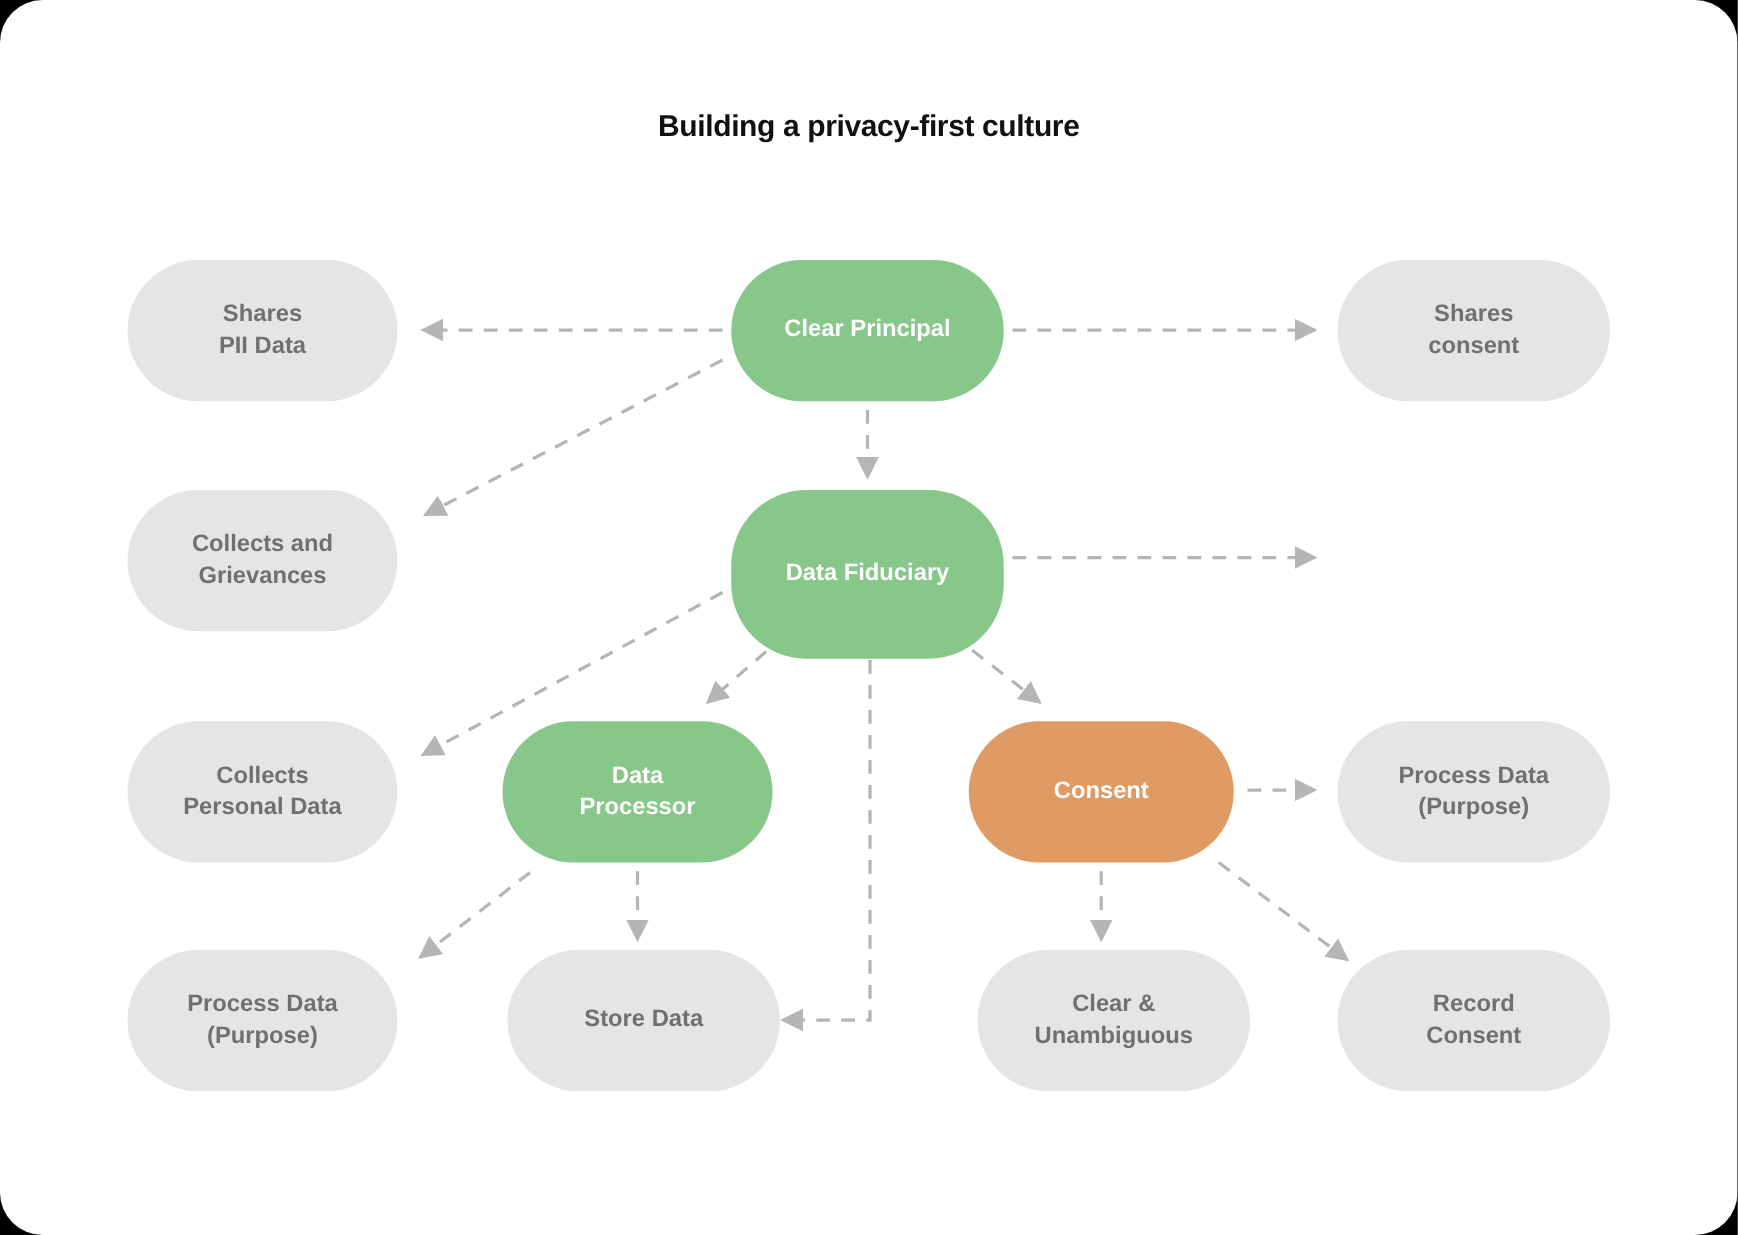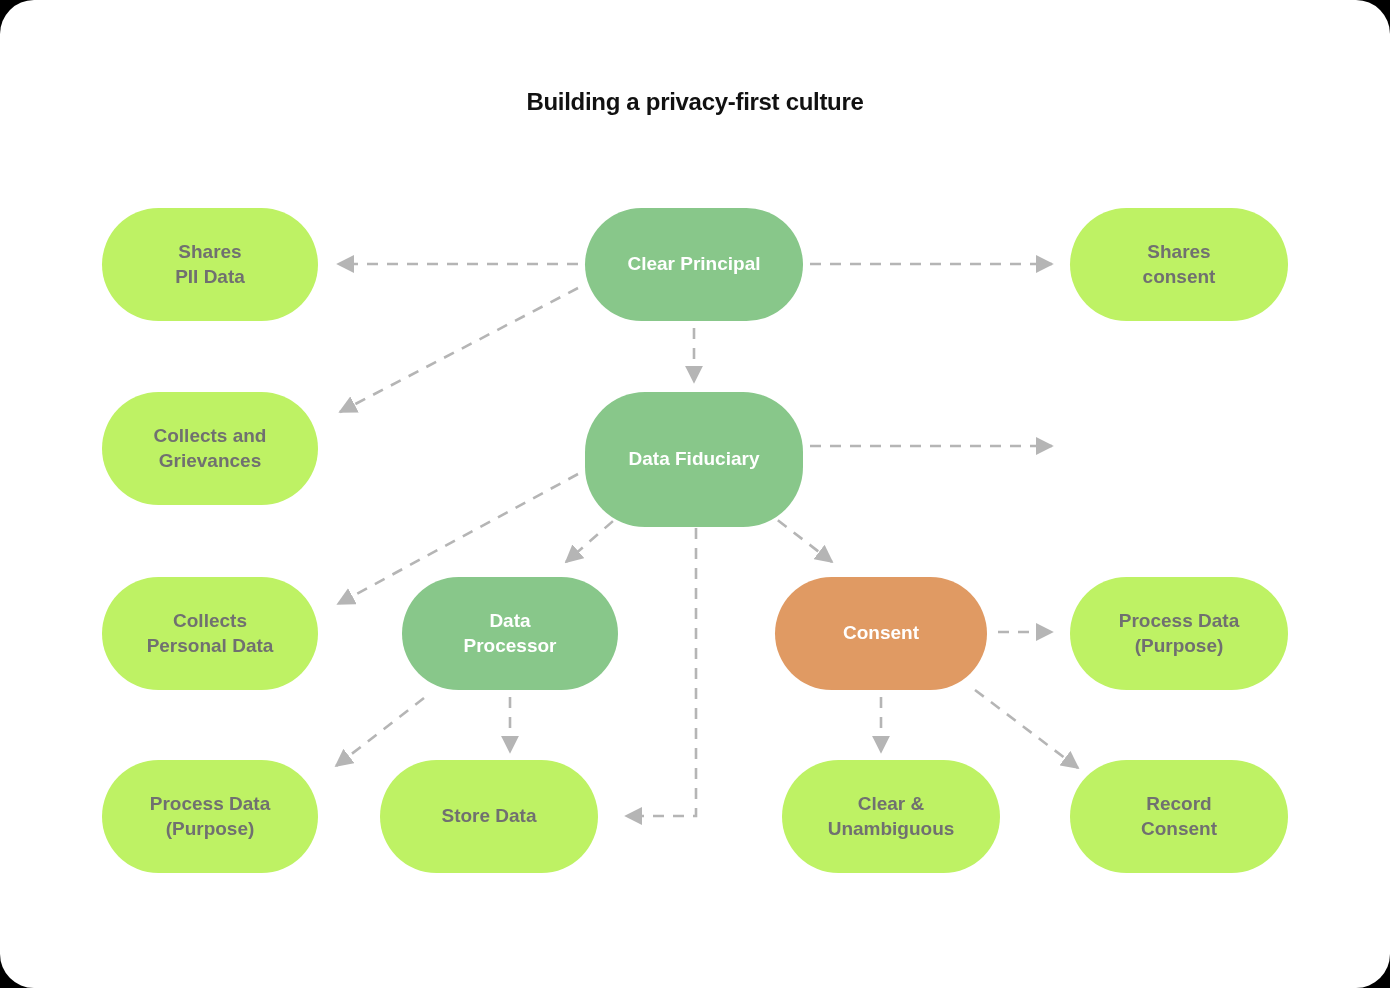--- a/index.html
+++ b/index.html
@@ -44,21 +44,21 @@
     display: flex;
     align-items: center;
     justify-content: center;
     text-align: center;
     border-radius: 60px;
     box-sizing: border-box;
     font-weight: bold;
     line-height: 1.28;
     white-space: pre-line;
   }
-  .node.gray  { background: #bef264; color: #707070; font-size: 19px; }
+  .node.gray  { background: #e5e5e5; color: #707070; font-size: 19px; }
   .node.green { background: #88c78a; color: #ffffff; font-size: 19px; }
   .node.orange{ background: #e09a63; color: #ffffff; font-size: 19px; }
 </style>
 </head>
 <body>
 
 <div id="canvas">
 
   <div id="title">Building a privacy-first culture</div>
 
@@ -113,19 +113,19 @@
   <div class="node gray" style="left:102px;  top:577px; width:216px; height:113px;">Collects
 Personal Data</div>
   <div class="node green" style="left:402px;  top:577px; width:216px; height:113px;">Data
 Processor</div>
   <div class="node orange" style="left:775px;  top:577px; width:212px; height:113px;">Consent</div>
   <div class="node gray" style="left:1070px; top:577px; width:218px; height:113px;">Process Data
 (Purpose)</div>
 
   <div class="node gray" style="left:102px;  top:760px; width:216px; height:113px;">Process Data
 (Purpose)</div>
-  <div class="node gray" style="left:380px;  top:760px; width:218px; height:113px;">Store Data</div>
+  <div class="node gray" style="left:406px;  top:760px; width:218px; height:113px;">Store Data</div>
   <div class="node gray" style="left:782px;  top:760px; width:218px; height:113px;">Clear &amp;
 Unambiguous</div>
   <div class="node gray" style="left:1070px; top:760px; width:218px; height:113px;">Record
 Consent</div>
 
 </div>
 
 </body></html>

